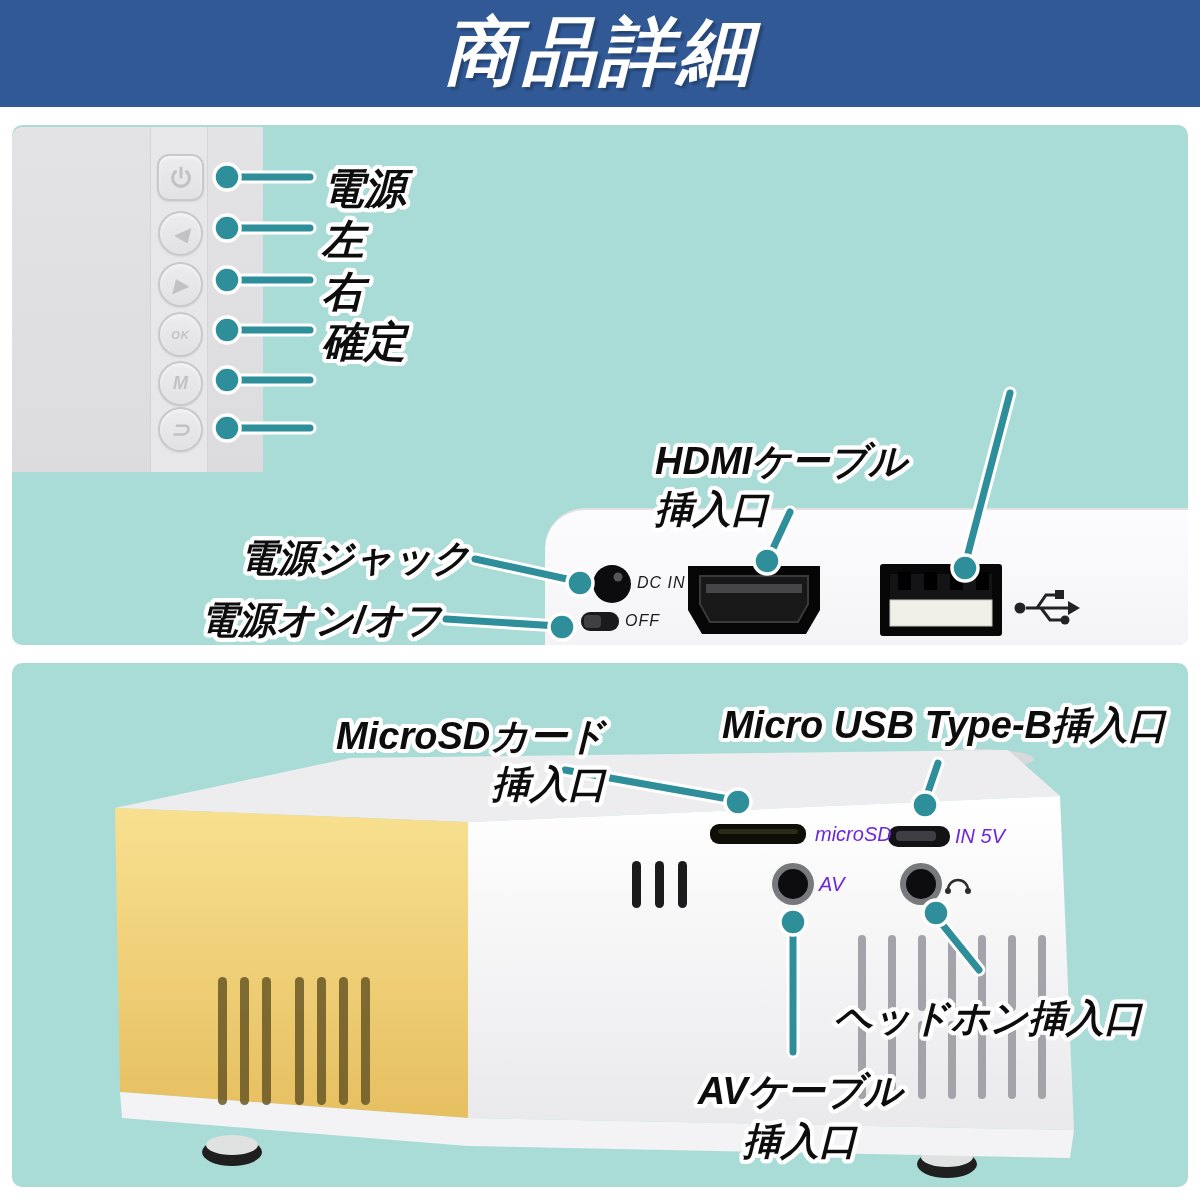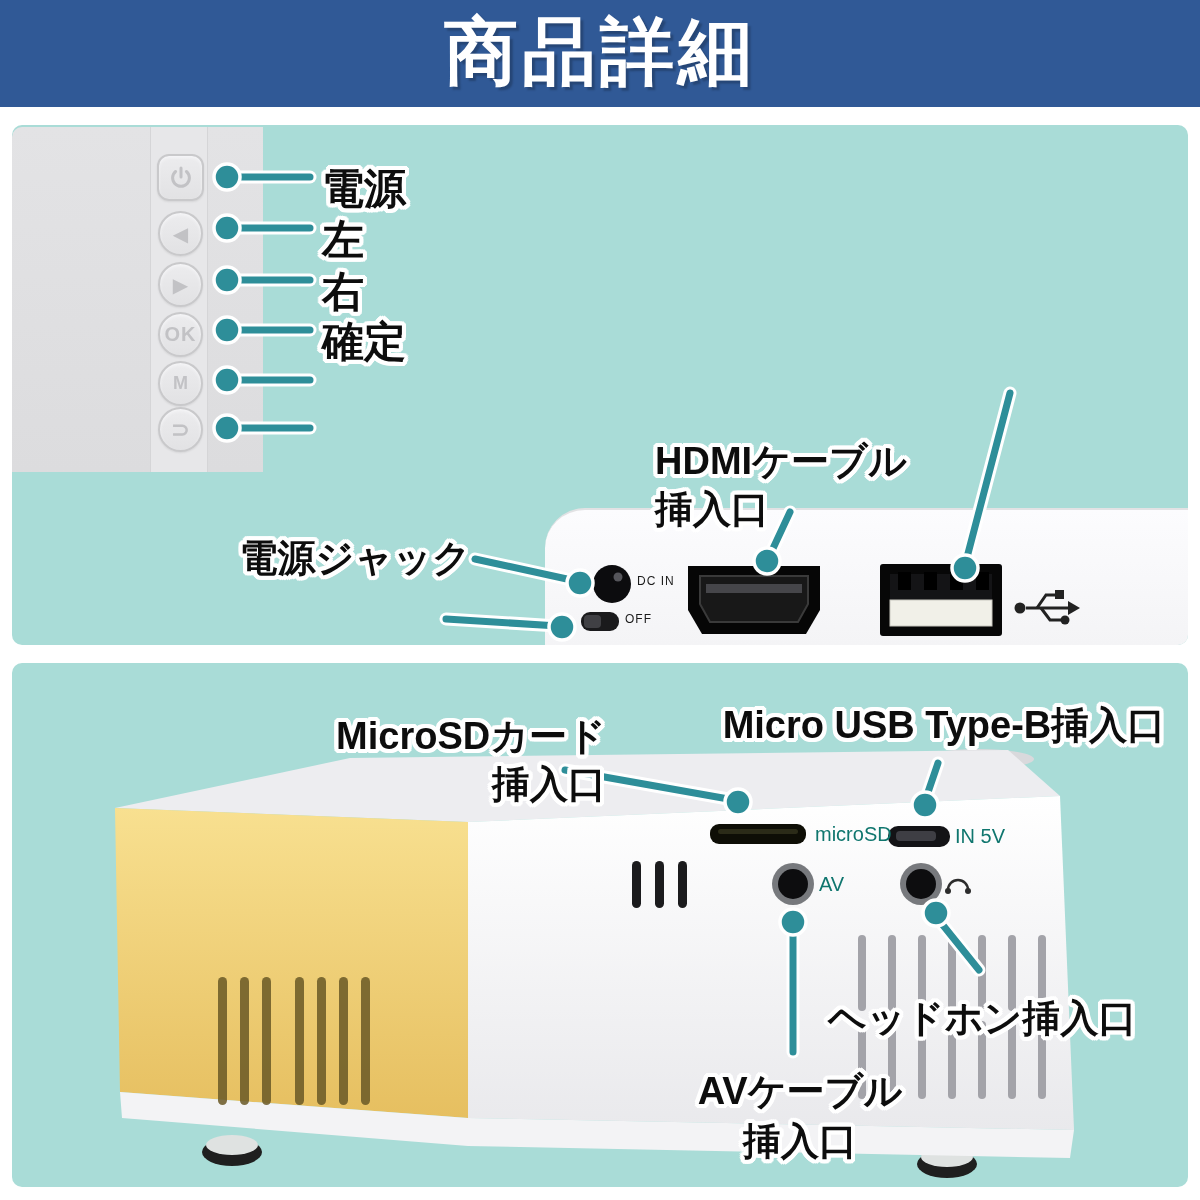--- a/index.html
+++ b/index.html
@@ -3,21 +3,21 @@
 <meta charset="utf-8">
 <style>
   :root{
     --header_bg:#305996;
     --section_bg:#a9dcd7;
     --leader:#2e8e99;
   }
   *{margin:0;padding:0;box-sizing:border-box;}
   body{width:1200px;height:1200px;background:#ffffff;position:relative;overflow:hidden;
        font-family:"Liberation Sans",sans-serif;}
-  #page{position:absolute;inset:0;}
+  #page{position:absolute;inset:0;font-style:italic;}
 
   
   .header{position:absolute;left:0;top:0;width:1200px;height:107px;background:var(--header_bg);}
   .header-title{width:100%;height:107px;line-height:104px;text-align:center;color:#fff;
     font-size:74px;font-weight:bold;letter-spacing:4px;text-shadow:3px 3px 2px rgba(0,0,0,.22);}
 
   
   .section{position:absolute;left:12px;width:1176px;background:var(--section_bg);border-radius:10px;}
   #section1{top:125px;height:520px;}
   #section2{top:663px;height:524px;}
@@ -38,45 +38,45 @@
   .photo-buttons{position:absolute;left:0;top:2px;width:251px;height:345px;overflow:hidden;
     background:linear-gradient(180deg,#e3e3e5,#dcdcde);border-top-left-radius:10px;}
   .btn-strip{position:absolute;left:138px;top:0;width:58px;height:345px;background:#e7e7e9;
     border-left:1px solid #d5d5d7;border-right:1px solid #d5d5d7;}
   .pbtn{position:absolute;background:linear-gradient(180deg,#ececee,#e2e2e4);
     border:2px solid #c9c9cb;display:flex;align-items:center;justify-content:center;
     color:#c2c2c5;box-shadow:inset 0 2px 3px #f5f5f7,0 1px 2px rgba(0,0,0,.08);}
   .pbtn.square{left:145px;top:27px;width:47px;height:47px;border-radius:12px;}
   .pbtn.circle{left:146px;width:45px;height:45px;border-radius:50%;}
   .glyph-tri{font-size:20px;}
-  .glyph-ok{font-size:20px;font-weight:bold;letter-spacing:1px;}
+  .glyph-ok{font-size:11px;font-weight:bold;letter-spacing:1px;}
   .glyph-m{font-size:18px;font-weight:bold;}
   .glyph-back{font-size:22px;font-weight:bold;}
 
   .blabel{left:310px;height:52px;line-height:52px;font-size:42px;margin-top:12px;}
 
   .r-label{font-size:38px;line-height:48px;}
   #lbl-usb{left:840px;top:203px;width:330px;text-align:center;font-size:40px;}
   #lbl-hdmi{left:643px;top:312px;width:300px;}
   #lbl-pjack{left:159px;top:409px;width:300px;text-align:right;}
   #lbl-pswitch{left:130px;top:471px;width:300px;text-align:right;}
 
   
   .photo-side{position:absolute;left:533px;top:383px;width:643px;height:137px;
     background:linear-gradient(180deg,#fcfcfe,#f4f4f6);
     border-top-left-radius:40px;border-bottom-right-radius:10px;
     border-top:2px solid #e2e2e4;}
-  .panel-text{position:absolute;color:#1b1b1b;font-size:12px;letter-spacing:1px;white-space:nowrap;}
-
-  
-  .dev-text{position:absolute;color:#0f766e;font-size:20px;white-space:nowrap;}
+  .panel-text{position:absolute;color:#1b1b1b;font-size:16px;letter-spacing:1px;white-space:nowrap;}
+
+  
+  .dev-text{position:absolute;color:#6d28d9;font-size:20px;white-space:nowrap;}
 
   #lbl-microsd{left:274px;top:49px;width:320px;text-align:right;font-size:38px;line-height:48px;}
   #lbl-musb{left:692px;top:37px;width:480px;text-align:center;font-size:38px;}
-  #lbl-hp{left:816px;top:330px;width:320px;text-align:left;font-size:38px;}
+  #lbl-hp{left:816px;top:330px;width:320px;text-align:center;font-size:38px;}
   #lbl-av{left:638px;top:403px;width:300px;text-align:center;font-size:38px;line-height:50px;}
 </style>
 </head>
 <body>
 
 <div id="page">
 
   <div class="header">
     <div class="header-title">商品詳細</div>
   </div>
@@ -206,20 +206,21 @@
     <div class="olabel blabel" style="top:26px">電源</div>
     <div class="olabel blabel" style="top:77px">左</div>
     <div class="olabel blabel" style="top:129px">右</div>
     <div class="olabel blabel" style="top:179px">確定</div>
 
     <div class="olabel r-label" id="lbl-hdmi">
       <div>HDMIケーブル</div>
       <div>挿入口</div>
     </div>
     <div class="olabel r-label" id="lbl-pjack">電源ジャック</div>
+    <div class="olabel r-label" id="lbl-pswitch">電源オン/オフ</div>
   </div>
 
   <div class="section" id="section2">
 
     <svg class="overlay" width="1176" height="524" viewBox="0 0 1176 524">
       <defs>
         <linearGradient id="gradYellow" x1="0" y1="0" x2="0" y2="1">
           <stop offset="0" stop-color="#f8e090"></stop>
             <stop offset="1" stop-color="#e6bf60"></stop>
         </linearGradient>

